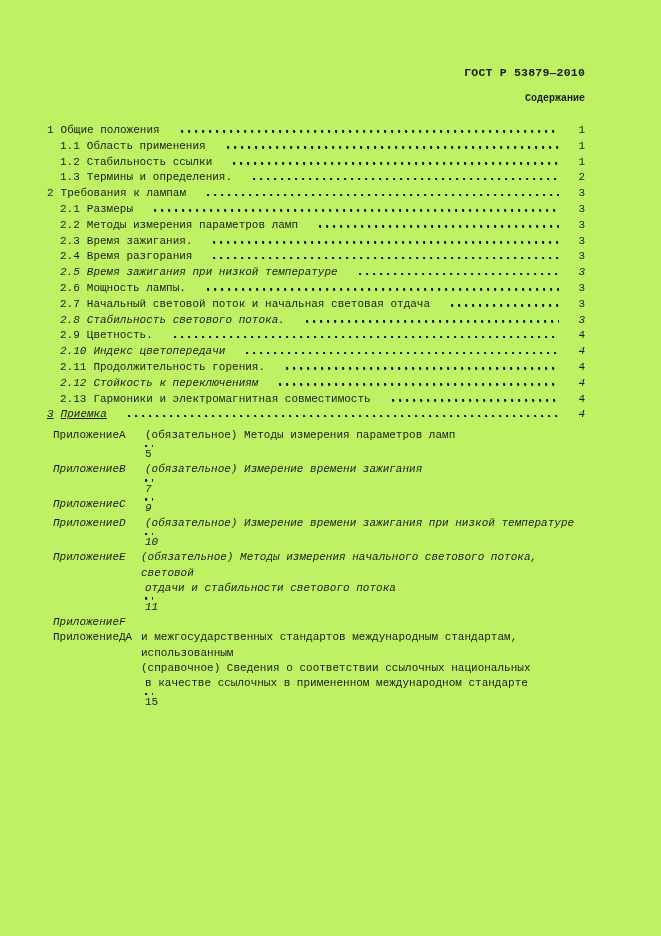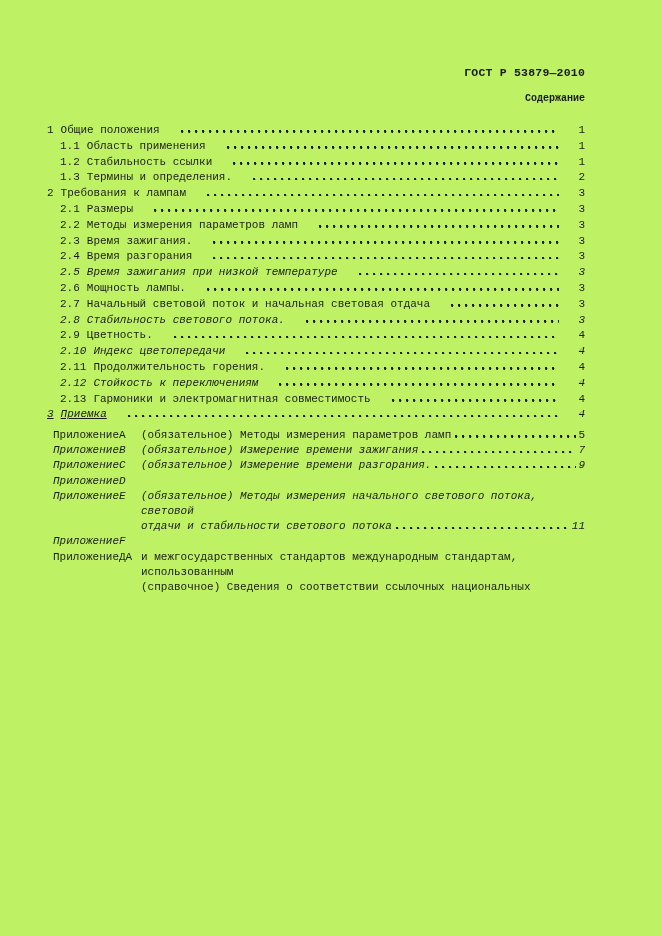--- a/index.html
+++ b/index.html
@@ -30,21 +30,21 @@
     flex:1 1 auto;min-width:8px;height:4px;margin:0 2px 0 4px;
     background-image:radial-gradient(circle at 1.2px 1.2px,#1b1b1b 1.05px,transparent 1.45px);
     background-size:7px 2.6px;background-repeat:repeat-x;background-position:left bottom;
   }
   .pg{flex:0 0 auto;white-space:nowrap;}
   .apps{position:absolute;top:428px;left:47px;right:76px;font-size:11px;margin-left:6px;}
   .arow{display:flex;align-items:flex-start;line-height:15.2px;}
   .alabel{flex:0 0 66px;}
   .aletter{flex:0 0 22px;}
   .adesc{flex:1 1 auto;min-width:0;}
-  .aline{display:flex;align-items:baseline;white-space:normal;}
+  .aline{display:flex;align-items:baseline;white-space:normal;flex-direction:column;}
   .aline .atext{flex:0 1 auto;}
   .doc-footer{
     position:absolute;top:846px;left:47px;right:79px;
     text-align:right;font-size:11px;color:#4a4a4a;letter-spacing:1px;
   }
 </style>
 </head>
 <body>
 
 <div class="page">
@@ -195,30 +195,36 @@
           <span class="pg">7</span>
         </div>
       </div>
     </div>
 
     <div class="arow it">
       <span class="alabel">Приложение</span>
       <span class="aletter">C</span>
       <div class="adesc">
         <div class="aline">
-          <span class="atext">(обязательное) Измерение времени разгорания.</span>
           <span class="leader"></span>
           <span class="pg">9</span>
         </div>
       </div>
     </div>
 
     <div class="arow it">
       <span class="alabel">Приложение</span>
       <span class="aletter">D</span>
+      <div class="adesc">
+        <div class="aline">
+          <span class="atext">(обязательное) Измерение времени зажигания при низкой температуре</span>
+          <span class="leader"></span>
+          <span class="pg">10</span>
+        </div>
+      </div>
     </div>
 
     <div class="arow it">
       <span class="alabel">Приложение</span>
       <span class="aletter">E</span>
       <div class="adesc">
         <div class="aline">
           <span class="atext">(обязательное) Методы измерения начального светового потока, световой</span>
         </div>
         <div class="aline">
@@ -237,19 +243,24 @@
     <div class="arow">
       <span class="alabel">Приложение</span>
       <span class="aletter">ДА</span>
       <div class="adesc">
         <div class="aline">
           <span class="atext">и межгосударственных стандартов международным стандартам, использованным</span>
         </div>
         <div class="aline">
           <span class="atext">(справочное) Сведения о соответствии ссылочных национальных</span>
         </div>
+        <div class="aline">
+          <span class="atext">в качестве ссылочных в примененном международном стандарте</span>
+          <span class="leader"></span>
+          <span class="pg">15</span>
+        </div>
       </div>
     </div>
 
   </div>
 
 
 </div>
 
 </body></html>

